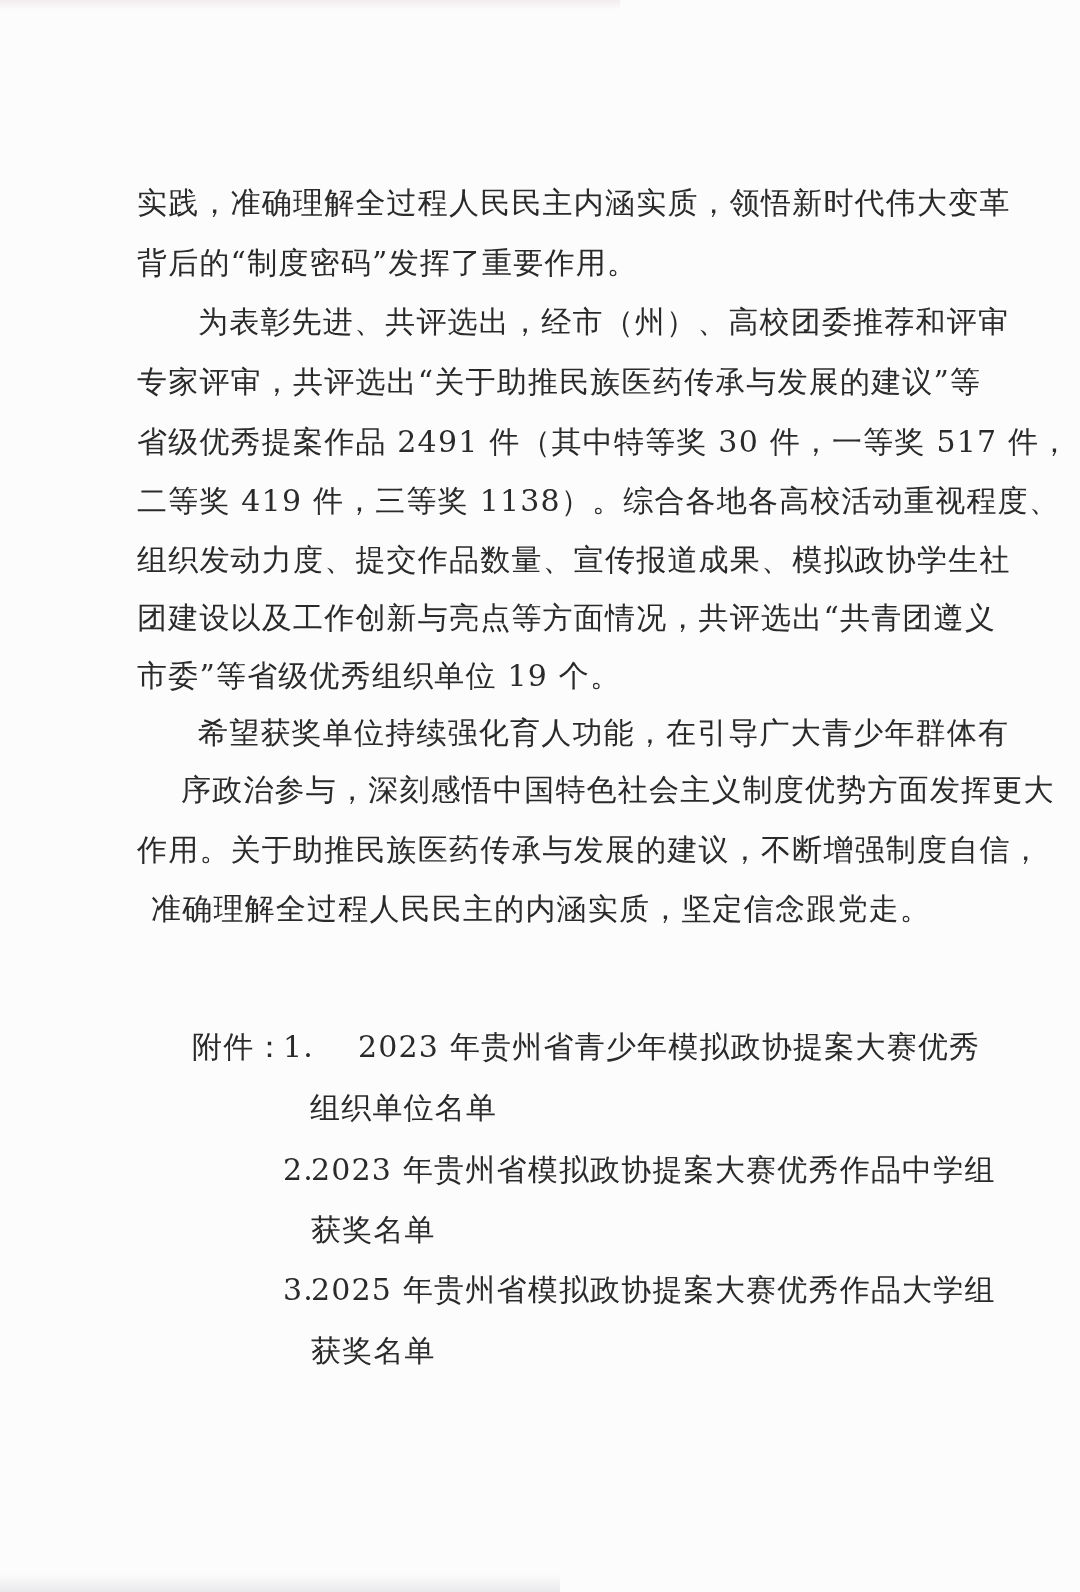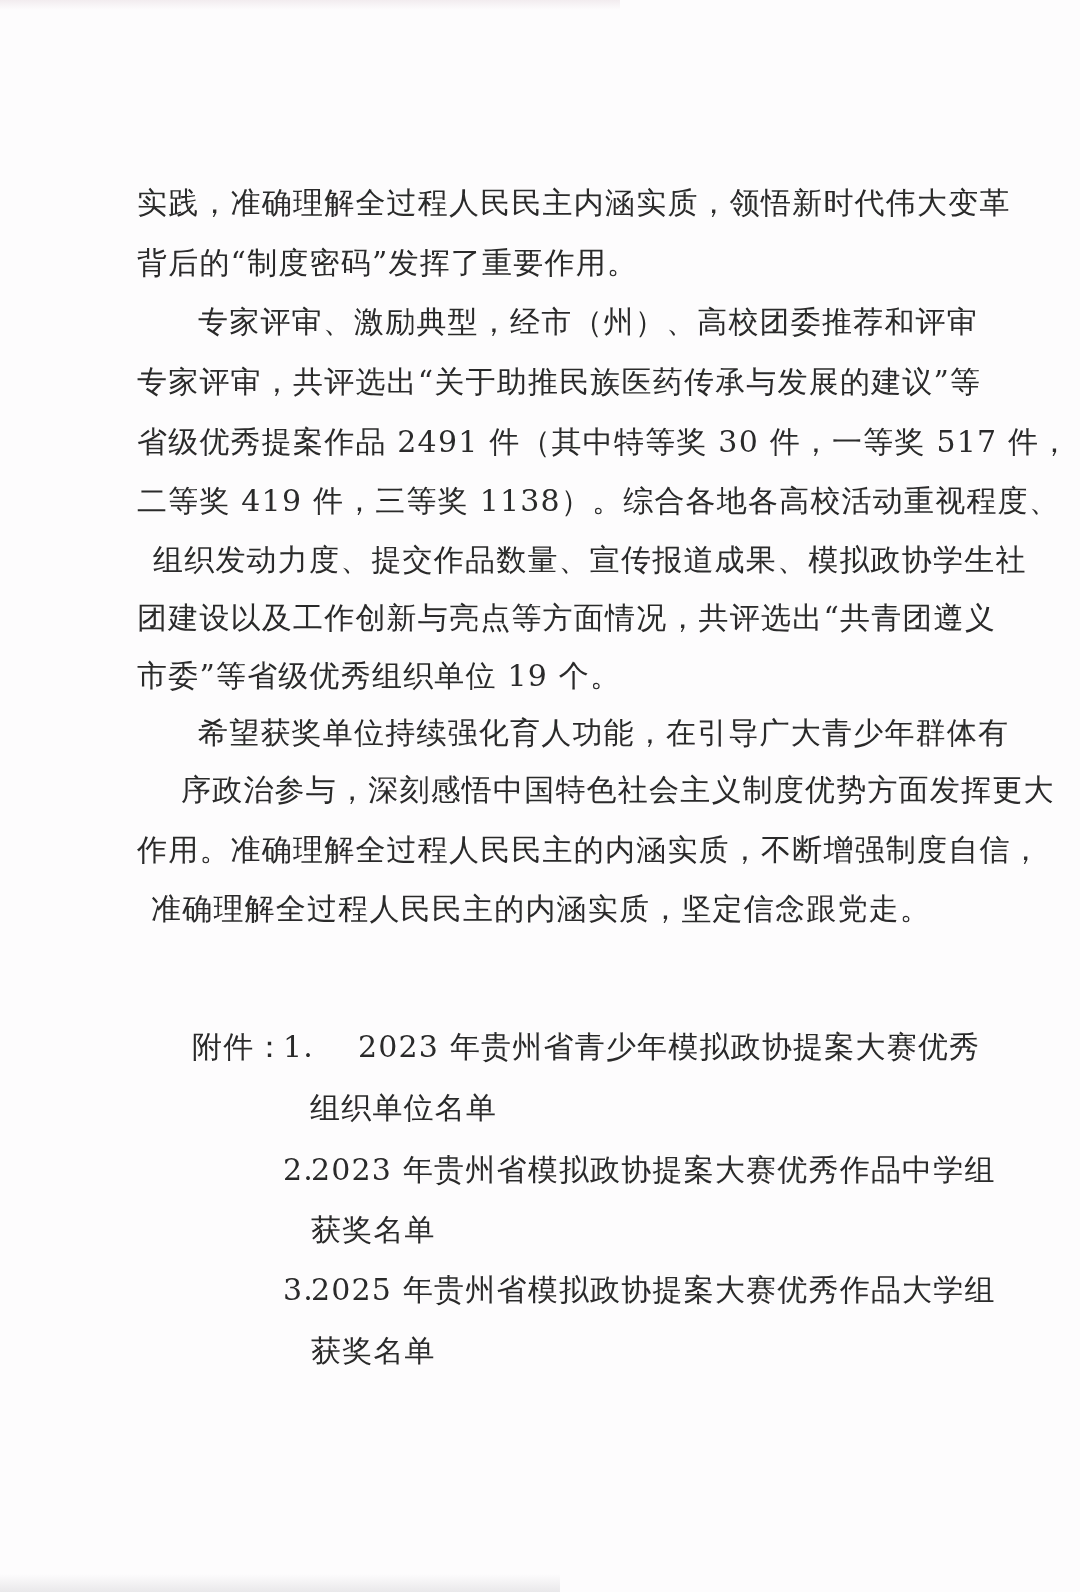--- a/index.html
+++ b/index.html
@@ -49,33 +49,33 @@
 <div class="bottom-edge"></div>
 
 <div class="page">
 
   <div>
     <div class="line full" style="top:183px;">实践，准确理解全过程人民民主内涵实质，领悟新时代伟大变革</div>
     <div class="line full" style="top:243px;">背后的“制度密码”发挥了重要作用。</div>
   </div>
 
   <div>
-    <div class="line ind" style="top:302px;">专家评审、激励典型，经市（州）、高校团委推荐和评审</div>
+    <div class="line ind" style="top:302px;">为表彰先进、共评选出，经市（州）、高校团委推荐和评审</div>
     <div class="line full" style="top:362px;">专家评审，共评选出“关于助推民族医药传承与发展的建议”等</div>
     <div class="line full" style="top:422px;">省级优秀提案作品 2491 件（其中特等奖 30 件，一等奖 517 件，</div>
     <div class="line full" style="top:481px;">二等奖 419 件，三等奖 1138）。综合各地各高校活动重视程度、</div>
-    <div class="line full" style="top:540px;margin-left:16px;">组织发动力度、提交作品数量、宣传报道成果、模拟政协学生社</div>
+    <div class="line full" style="top:540px;">组织发动力度、提交作品数量、宣传报道成果、模拟政协学生社</div>
     <div class="line full" style="top:598px;">团建设以及工作创新与亮点等方面情况，共评选出“共青团遵义</div>
     <div class="line full" style="top:656px;">市委”等省级优秀组织单位 19 个。</div>
   </div>
 
   <div>
     <div class="line ind" style="top:713px;">希望获奖单位持续强化育人功能，在引导广大青少年群体有</div>
     <div class="line full" style="top:770px;margin-left:44px;">序政治参与，深刻感悟中国特色社会主义制度优势方面发挥更大</div>
-    <div class="line full" style="top:830px;">作用。准确理解全过程人民民主的内涵实质，不断增强制度自信，</div>
+    <div class="line full" style="top:830px;">作用。关于助推民族医药传承与发展的建议，不断增强制度自信，</div>
     <div class="line full" style="top:889px;margin-left:14px;">准确理解全过程人民民主的内涵实质，坚定信念跟党走。</div>
   </div>
 
   <div>
     <div class="line" style="left:192px; top:1027px;">附件：</div>
 
     <div>
       <div class="line" style="left:283px; top:1027px;">1.</div>
       <div class="line" style="left:311px; top:1027px;margin-left:47px;">2023 年贵州省青少年模拟政协提案大赛优秀</div>
       <div class="line" style="left:310px; top:1088px;">组织单位名单</div>

